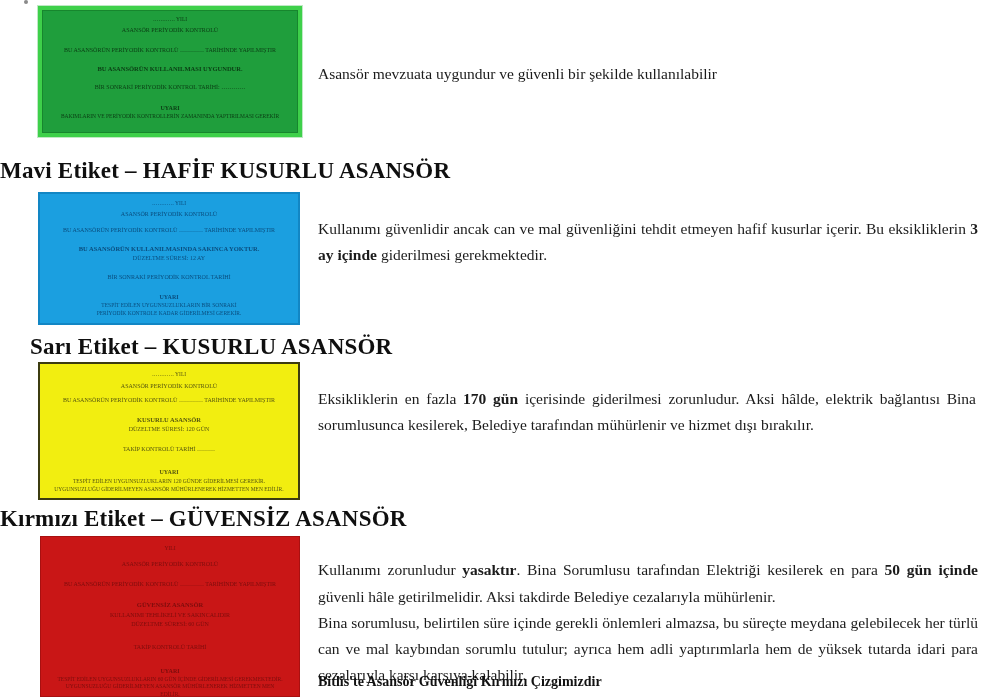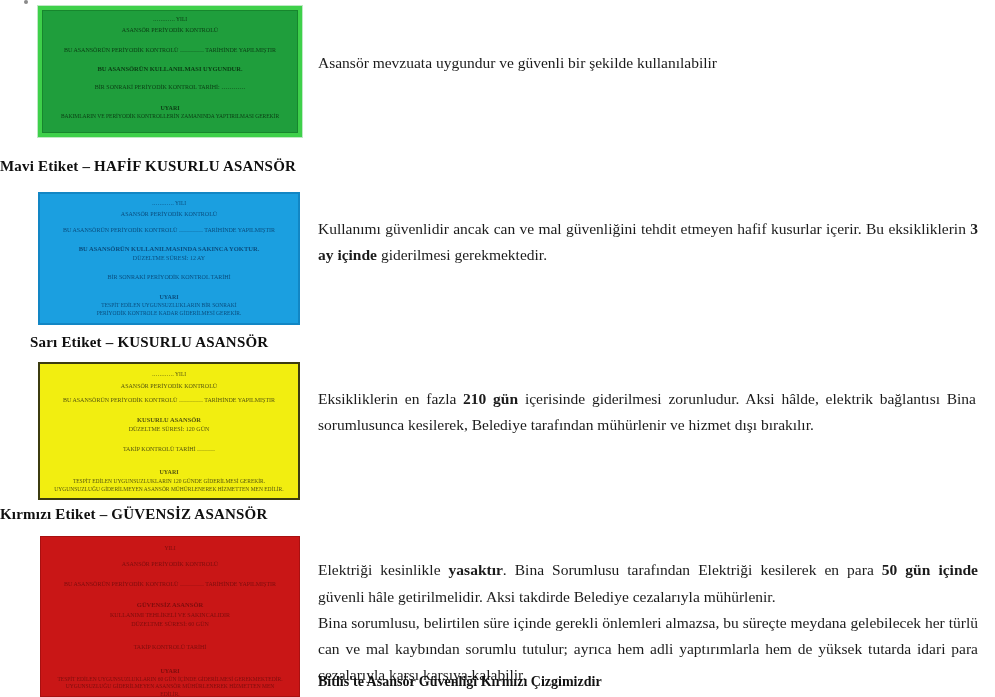--- a/index.html
+++ b/index.html
@@ -4,21 +4,21 @@
 <style>
   html,body{margin:0;padding:0;}
   body{
     width:995px;height:697px;position:relative;overflow:hidden;
     background:#ffffff;
     font-family:"Liberation Serif", serif;
   }
   
   .heading{
     position:absolute;left:0;
-    font-weight:bold;font-size:15px;color:#0f0f0f;
+    font-weight:bold;font-size:23px;color:#0f0f0f;
     letter-spacing:.2px;white-space:nowrap;
   }
   
   .etiket{
     position:absolute;box-sizing:border-box;
     text-align:center;overflow:hidden;
   }
   .etiket .ln{
     line-height:1.15;white-space:nowrap;overflow:hidden;
   }
@@ -63,21 +63,21 @@
 
 <div class="etiket etiket-green" style="background-color: rgb(31, 158, 60); color: rgb(11, 61, 20);">
     <div class="ln" style="margin-top: 6px; font-size: 5.5px;">…………  YILI</div>
     <div class="ln" style="margin-top: 5px; font-size: 6px;">ASANSÖR PERİYODİK KONTROLÜ</div>
     <div class="ln" style="margin-top: 13px; font-size: 6px;">BU ASANSÖRÜN PERİYODİK KONTROLÜ  …………  TARİHİNDE YAPILMIŞTIR</div>
     <div class="ln" style="font-weight: bold; margin-top: 11px; font-size: 6.5px;">BU ASANSÖRÜN KULLANILMASI UYGUNDUR.</div>
     <div class="ln" style="margin-top: 11px; font-size: 6px;">BİR SONRAKİ PERİYODİK KONTROL TARİHİ:  …………</div>
     <div class="ln" style="font-weight: bold; margin-top: 15px; font-size: 6px;">UYARI</div>
     <div class="ln" style="margin-top: 1px; font-size: 5.5px;">BAKIMLARIN VE PERİYODİK KONTROLLERİN ZAMANINDA YAPTIRILMASI GEREKİR</div>
   </div>
-<div class="desc" style="top:50px;"><span>Asansör mevzuata uygundur ve güvenli bir şekilde kullanılabilir</span></div>
+<div class="desc" style="top:61px;"><span>Asansör mevzuata uygundur ve güvenli bir şekilde kullanılabilir</span></div>
 
 <div class="heading" style="top:158px;">Mavi Etiket – HAFİF KUSURLU ASANSÖR</div>
 <div class="etiket etiket-blue" style="background-color: rgb(27, 159, 224); color: rgb(10, 77, 126);">
     <div class="ln" style="margin-top: 6px; font-size: 5.5px;">…………  YILI</div>
     <div class="ln" style="margin-top: 5px; font-size: 6px;">ASANSÖR PERİYODİK KONTROLÜ</div>
     <div class="ln" style="margin-top: 9px; font-size: 6px;">BU ASANSÖRÜN PERİYODİK KONTROLÜ  …………  TARİHİNDE YAPILMIŞTIR</div>
     <div class="ln" style="font-weight: bold; margin-top: 11px; font-size: 6.5px;">BU ASANSÖRÜN KULLANILMASINDA SAKINCA YOKTUR.</div>
     <div class="ln" style="margin-top: 2px; font-size: 6px;">DÜZELTME SÜRESİ: 12 AY</div>
     <div class="ln" style="margin-top: 13px; font-size: 6px;">BİR SONRAKİ PERİYODİK KONTROL TARİHİ</div>
     <div class="ln" style="font-weight: bold; margin-top: 13px; font-size: 6px;">UYARI</div>
@@ -91,31 +91,31 @@
     <div class="ln" style="margin-top: 7px; font-size: 5.5px;">…………  YILI</div>
     <div class="ln" style="margin-top: 6px; font-size: 6px;">ASANSÖR PERİYODİK KONTROLÜ</div>
     <div class="ln" style="margin-top: 7px; font-size: 6px;">BU ASANSÖRÜN PERİYODİK KONTROLÜ  …………  TARİHİNDE YAPILMIŞTIR</div>
     <div class="ln" style="font-weight: bold; margin-top: 12px; font-size: 6.5px;">KUSURLU ASANSÖR</div>
     <div class="ln" style="margin-top: 2px; font-size: 6px;">DÜZELTME SÜRESİ: 120 GÜN</div>
     <div class="ln" style="margin-top: 14px; font-size: 6px;">TAKİP KONTROLÜ TARİHİ  ………</div>
     <div class="ln" style="font-weight: bold; margin-top: 16px; font-size: 6px;">UYARI</div>
     <div class="ln" style="margin-top: 2px; font-size: 5.5px;">TESPİT EDİLEN UYGUNSUZLUKLARIN 120 GÜNDE GİDERİLMESİ GEREKİR.</div>
     <div class="ln" style="margin-top: 1px; font-size: 5.5px;">UYGUNSUZLUĞU GİDERİLMEYEN ASANSÖR MÜHÜRLENEREK HİZMETTEN MEN EDİLİR.</div>
   </div>
-<div class="desc justify" style="top:386px;width:658px;"><span>Eksikliklerin en fazla </span><b>210 gün</b><span> içerisinde giderilmesi zorunludur. Aksi hâlde, elektrik bağlantısı Bina sorumlusunca kesilerek, Belediye tarafından mühürlenir ve hizmet dışı bırakılır.</span></div>
+<div class="desc justify" style="top:386px;width:658px;"><span>Eksikliklerin en fazla </span><b>170 gün</b><span> içerisinde giderilmesi zorunludur. Aksi hâlde, elektrik bağlantısı Bina sorumlusunca kesilerek, Belediye tarafından mühürlenir ve hizmet dışı bırakılır.</span></div>
 
 <div class="heading" style="top:506px;">Kırmızı Etiket – GÜVENSİZ ASANSÖR</div>
 <div class="etiket etiket-red" style="background-color: rgb(201, 22, 22); color: rgb(125, 13, 13);">
     <div class="ln" style="margin-top: 8px; font-size: 5.5px;">YILI</div>
     <div class="ln" style="margin-top: 10px; font-size: 6px;">ASANSÖR PERİYODİK KONTROLÜ</div>
     <div class="ln" style="margin-top: 13px; font-size: 6px;">BU ASANSÖRÜN PERİYODİK KONTROLÜ  …………  TARİHİNDE YAPILMIŞTIR</div>
     <div class="ln" style="font-weight: bold; margin-top: 13px; font-size: 6.5px;">GÜVENSİZ ASANSÖR</div>
     <div class="ln" style="margin-top: 3px; font-size: 6px;">KULLANIMI TEHLİKELİ VE SAKINCALIDIR</div>
     <div class="ln" style="margin-top: 3px; font-size: 6px;">DÜZELTME SÜRESİ: 60 GÜN</div>
     <div class="ln" style="margin-top: 16px; font-size: 6px;">TAKİP KONTROLÜ TARİHİ</div>
     <div class="ln" style="font-weight: bold; margin-top: 17px; font-size: 6px;">UYARI</div>
     <div class="ln" style="margin-top: 1px; font-size: 5.5px;">TESPİT EDİLEN UYGUNSUZLUKLARIN 60 GÜN İÇİNDE GİDERİLMESİ GEREKMEKTEDİR.</div>
     <div class="ln" style="margin-top: 1px; font-size: 5.5px;">UYGUNSUZLUĞU GİDERİLMEYEN ASANSÖR MÜHÜRLENEREK HİZMETTEN MEN</div>
     <div class="ln" style="margin-top: 1px; font-size: 5.5px;">EDİLİR.</div>
   </div>
-<div class="desc justify" style="top:556px;line-height:27px;"><span>Elektriği kesinlikle </span><b>yasaktır</b><span>. Bina Sorumlusu tarafından Elektriği kesilerek en para </span><b>50 gün içinde</b><span> güvenli hâle getirilmelidir. Aksi takdirde Belediye cezalarıyla mühürlenir.</span></div>
+<div class="desc justify" style="top:556px;line-height:27px;"><span>Kullanımı zorunludur </span><b>yasaktır</b><span>. Bina Sorumlusu tarafından Elektriği kesilerek en para </span><b>50 gün içinde</b><span> güvenli hâle getirilmelidir. Aksi takdirde Belediye cezalarıyla mühürlenir.</span></div>
 <div class="desc justify" style="top:610px;"><span>Bina sorumlusu, belirtilen süre içinde gerekli önlemleri almazsa, bu süreçte meydana gelebilecek her türlü can ve mal kaybından sorumlu tutulur; ayrıca hem adli yaptırımlarla hem de yüksek tutarda idari para cezalarıyla karşı karşıya kalabilir.</span></div>
 <div class="closing">Bitlis'te Asansör Güvenliği Kırmızı Çizgimizdir</div>
 
 </body></html>

